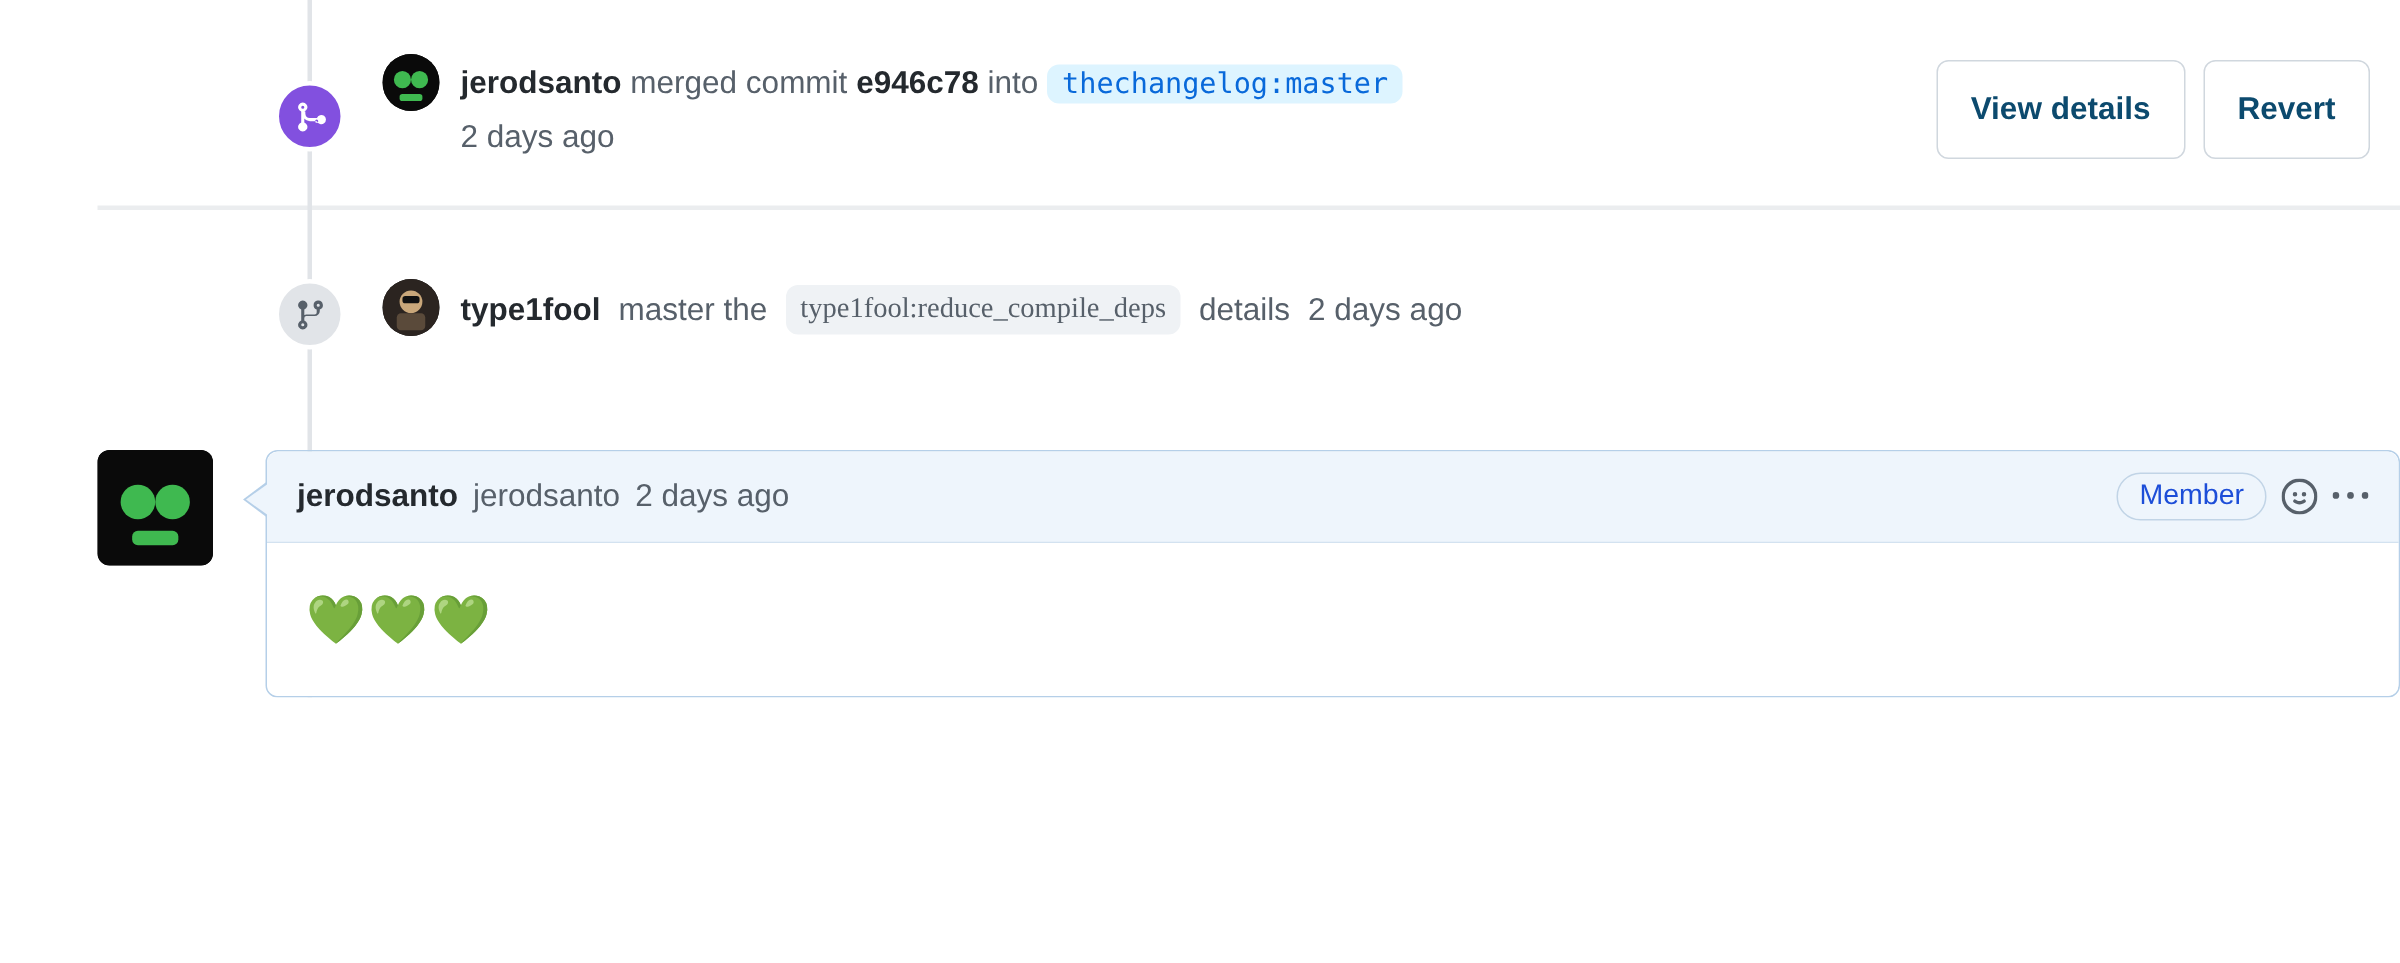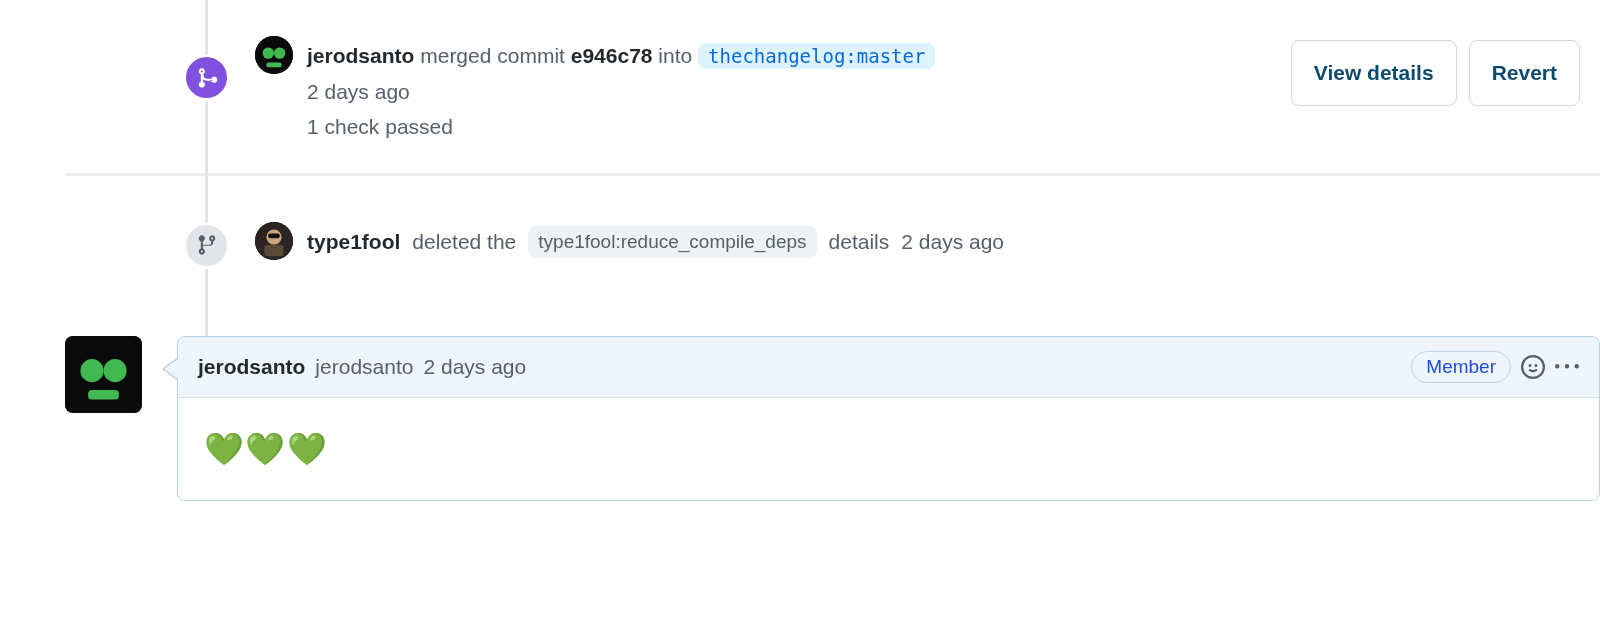--- a/index.html
+++ b/index.html
@@ -87,21 +87,21 @@
     color: #0969da;
     font-family: ui-monospace, SFMono-Regular, Menlo, monospace;
     font-size: 19px;
     padding: 2px 10px;
     border-radius: 8px;
     white-space: nowrap;
   }
   .branch-label-gray {
     background: #eff2f5;
     color: #57606a;
-    font-family: Liberation Sans, sans-serif;
+    font-family: Liberation Serif, serif;
     font-size: 19px;
     padding: 2px 10px;
     border-radius: 8px;
     white-space: nowrap;
   }
   .meta-line {
     margin-top: 4px;
     color: #57606a;
   }
   .buttons {
@@ -237,21 +237,20 @@
           <rect x="12" y="28" width="16" height="5" rx="2" fill="#3fb950"></rect>
         </svg>
         <div class="top-row" style="flex:1;">
           <div class="event-text">
             <span class="author">jerodsanto</span>
             <span>merged commit</span>
             <span class="commit-sha">e946c78</span>
             <span>into</span>
             <span class="branch-label">thechangelog:master</span>
             <div class="meta-line">2 days ago</div>
-            <div class="meta-line">1 check passed</div>
           </div>
           <div class="buttons">
             <button class="btn">View details</button>
             <button class="btn">Revert</button>
           </div>
         </div>
       </div>
     </div>
 
     <div class="divider"></div>
@@ -264,21 +263,21 @@
       </div>
       <div class="event-body">
         <svg class="avatar" viewBox="0 0 40 40">
           <rect width="40" height="40" fill="#2b2420"></rect>
           <circle cx="20" cy="16" r="8" fill="#c9a77a"></circle>
           <rect x="10" y="24" width="20" height="12" rx="3" fill="#5a4a3a"></rect>
           <rect x="14" y="12" width="12" height="5" rx="2" fill="#111"></rect>
         </svg>
         <div class="event-text event-row2">
           <span class="author">type1fool</span>
-          <span>deleted the</span>
+          <span>master the</span>
           <span class="branch-label-gray">type1fool:reduce_compile_deps</span>
           <span>details</span>
           <span>2 days ago</span>
         </div>
       </div>
     </div>
 
     <div class="comment-wrap">
       <div class="comment-avatar">
         <svg class="avatar-square" viewBox="0 0 40 40">

